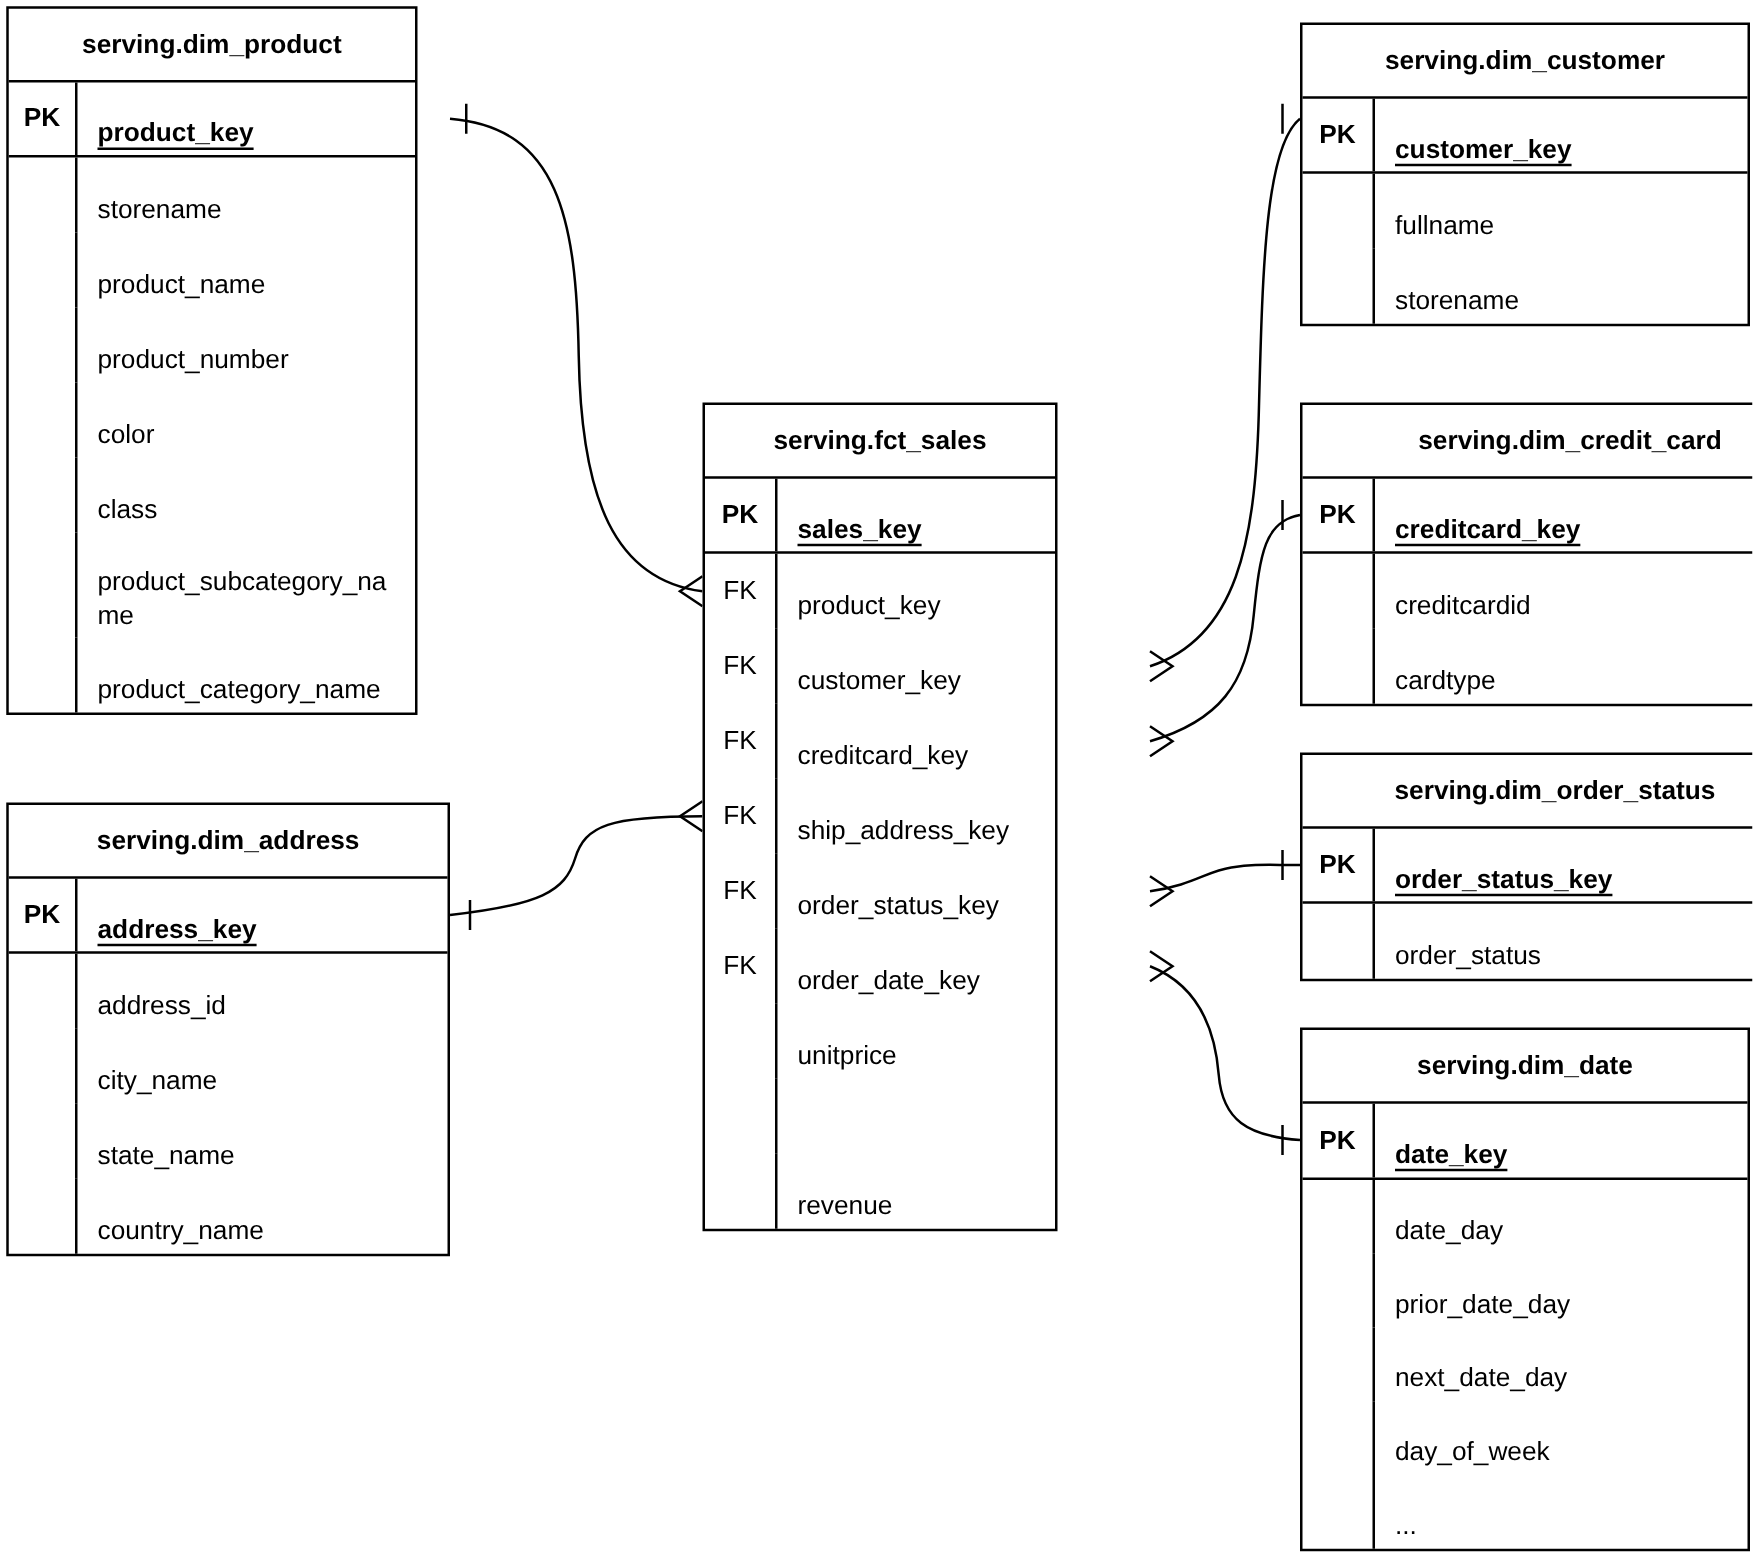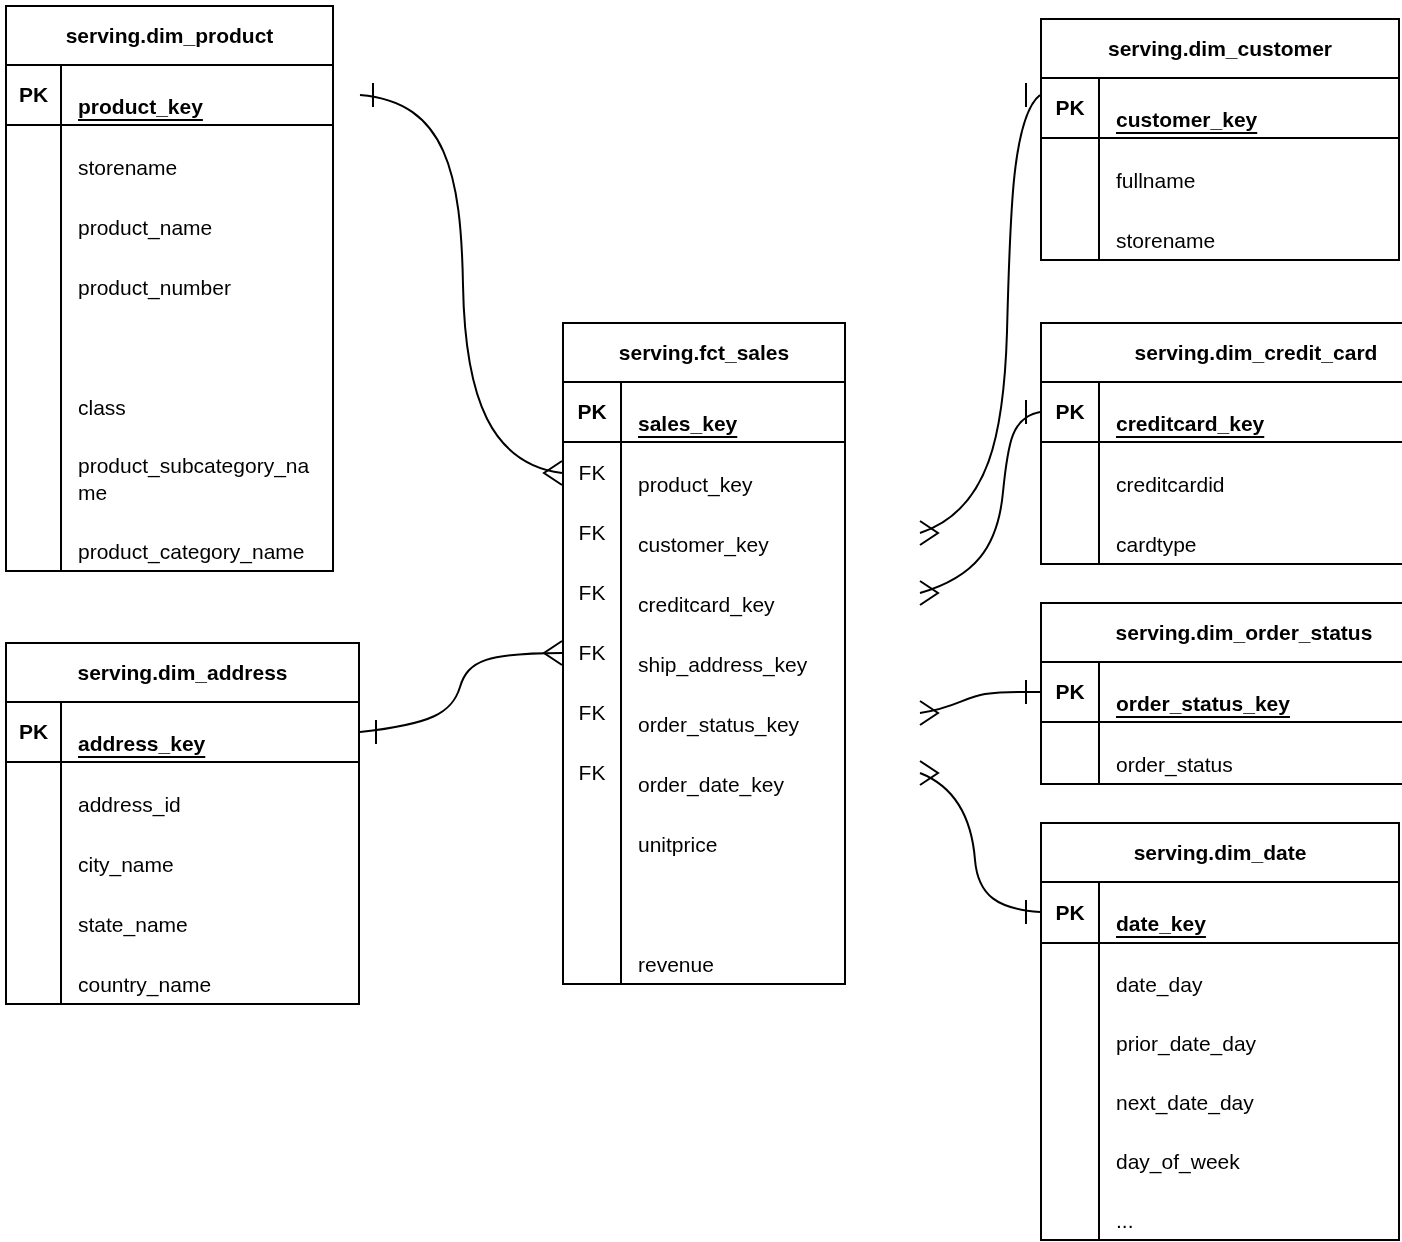--- a/index.html
+++ b/index.html
@@ -75,20 +75,21 @@
     <div class="t-row">
       <div class="cell key"></div>
       <div class="cell name">product_name</div>
     </div>
     <div class="t-row">
       <div class="cell key"></div>
       <div class="cell name">product_number</div>
     </div>
     <div class="t-row">
       <div class="cell key"></div>
+      <div class="cell name">color</div>
     </div>
     <div class="t-row">
       <div class="cell key"></div>
       <div class="cell name">class</div>
     </div>
     <div class="t-row">
       <div class="cell key"></div>
       <div class="cell name">product_subcategory_name</div>
     </div>
     <div class="t-row">

